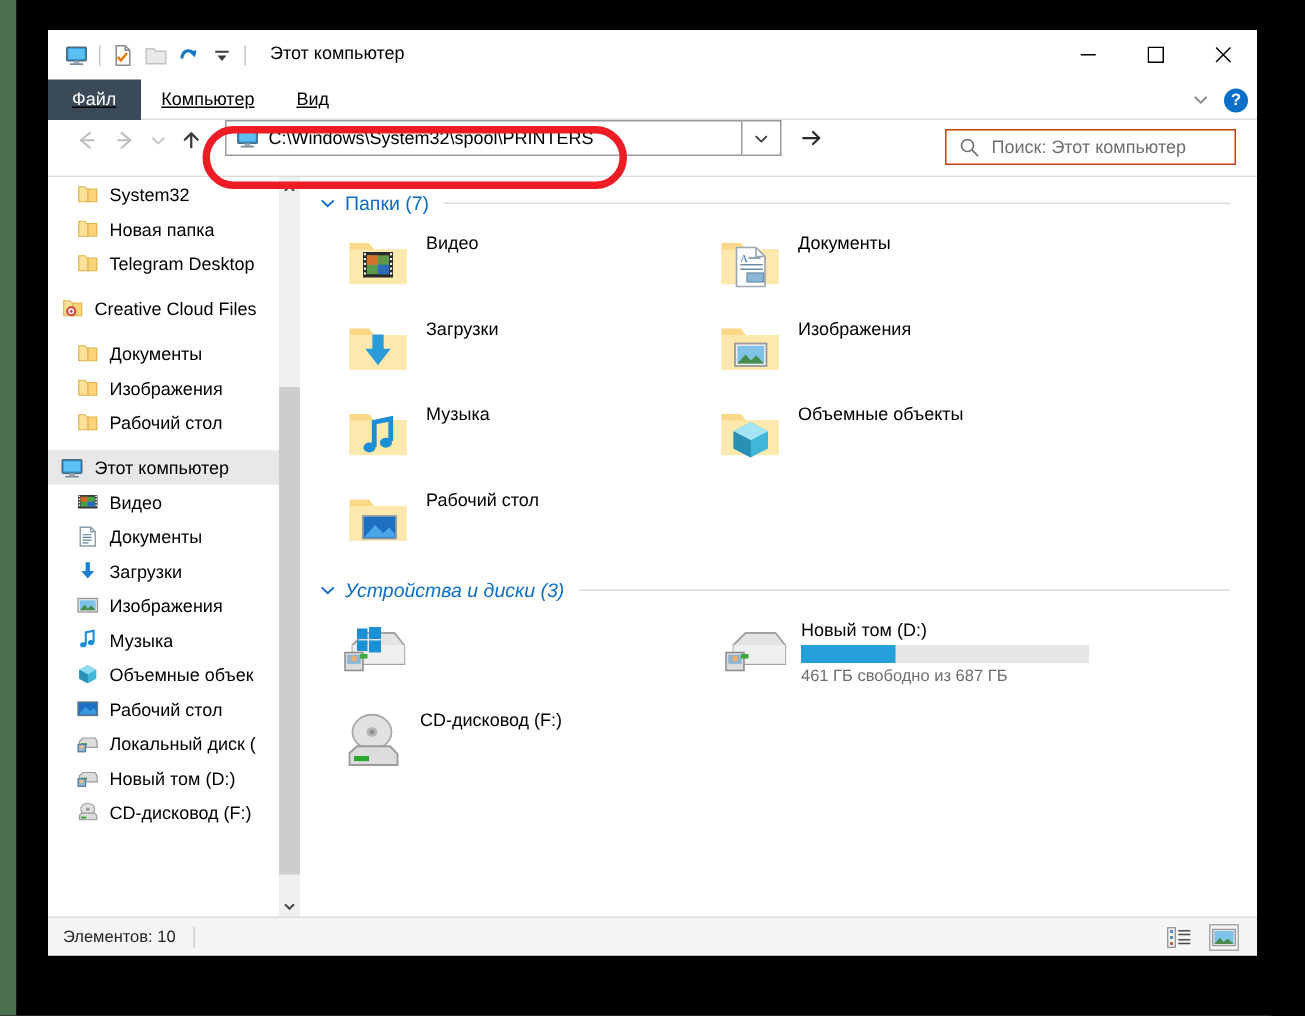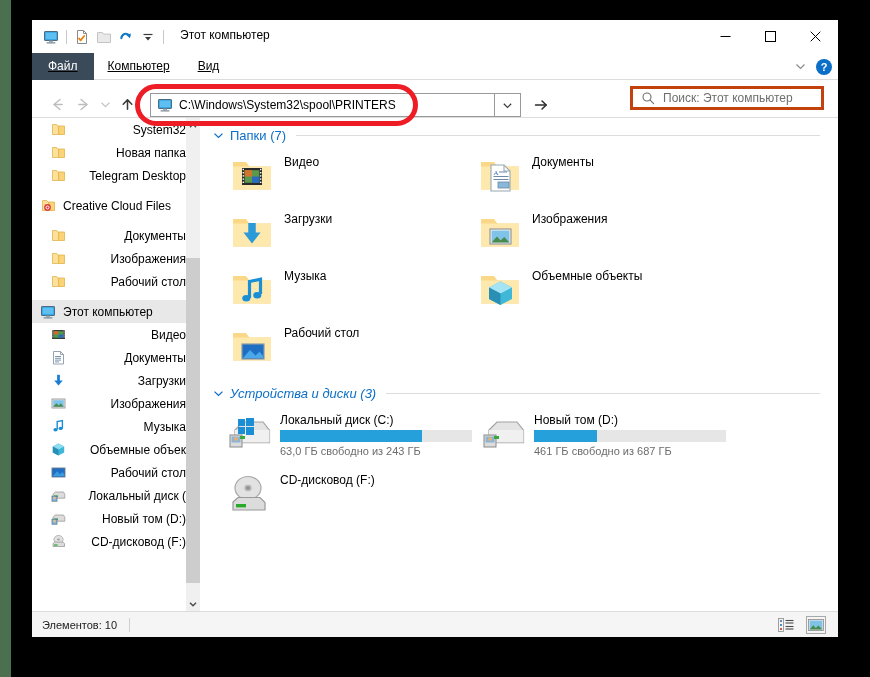--- a/index.html
+++ b/index.html
@@ -37,53 +37,53 @@
   .tabs { display:flex; height:27px; }
   .tab { padding:0 14px; height:27px; line-height:27px; font-size:12px; color:#000; }
   .tab.file { background:#3b4a59; color:#fff; font-weight:normal; padding:0 16px; }
   .ribbon-right { position:absolute; right:6px; top:0; height:27px; display:flex; align-items:center; gap:8px; }
   .help-circle {
     width:16px; height:16px; border-radius:50%; background:#0b6ec7; color:#fff;
     font-size:11px; font-weight:bold; display:flex; align-items:center; justify-content:center;
   }
 
   
-  .addrbar { position:relative; height:37px; flex:0 0 37px; background:#fff; display:flex; align-items:flex-end; }
+  .addrbar { position:relative; height:37px; flex:0 0 37px; background:#fff; display:flex; align-items:flex-start; }
   .navbtn { width:26px; height:26px; display:flex; align-items:center; justify-content:center; }
   .navbtn.first { margin-left:12px; }
   .addrbox {
     position:relative; margin-left:10px; width:345px; height:24px;
     border:1px solid #999; background:#fff; display:flex; align-items:center; padding-left:6px; gap:6px;
   }
   .addrbox-text { font-size:12px; color:#000; white-space:nowrap; }
   .addr-drop {
     width:26px; height:24px; border:1px solid #999; border-left:none;
     display:flex; align-items:center; justify-content:center; background:#fff;
   }
   .addr-go {
     width:28px; height:24px; margin-left:6px;
     display:flex; align-items:center; justify-content:center; background:#fff;
   }
   .searchbox {
     position:absolute; right:14px; top:6px; width:194px; height:24px;
-    border:3px solid #c2410c; background:#fff; display:flex; align-items:center; padding-left:8px; gap:8px;
+    border:1px solid #c2410c; background:#fff; display:flex; align-items:center; padding-left:8px; gap:8px;
   }
   .search-ph { font-size:12px; color:#6e6e6e; white-space:nowrap; }
 
   
   .bodysplit { flex:1 1 auto; display:flex; min-height:0; border-top:1px solid #dcdcdc; }
 
   
   .sidebar { position:relative; width:168px; flex:0 0 168px; background:#fff; overflow:hidden; }
   .nav-list { position:absolute; left:0; top:0; width:154px; }
   .nav-item { display:flex; align-items:center; height:23px; padding-left:6px; gap:7px; white-space:nowrap; }
   .nav-item.sel2 { background:#e8e8e8; }
   .nav-label { font-size:12px; color:#000; overflow:hidden; }
   .ni-icon { width:16px; height:16px; flex:0 0 16px; display:flex; align-items:center; justify-content:center; }
-  .indent1 { padding-left:18px;justify-content:space-between; }
+  .indent1 { padding-left:18px; }
   .indent2 { padding-left:8px; }
   .spacer6 { height:7px; }
 
   
   .sb-scroll { position:absolute; right:0; top:0; width:14px; height:100%; background:#f0f0f0; }
   .sb-arrow { width:14px; height:15px; display:flex; align-items:center; justify-content:center; background:#f0f0f0; }
   .sb-arrow.bottom { position:absolute; bottom:0; }
   .sb-thumb { position:absolute; left:0; width:14px; background:#cdcdcd; }
 
   
@@ -653,27 +653,20 @@
                     <rect x="20" y="5" width="8" height="8"></rect>
                     <rect x="12" y="14" width="7" height="7"></rect>
                     <rect x="20" y="14" width="8" height="8"></rect>
                   </g>
                 <rect x="4" y="22" width="12" height="12" fill="#dcdcdc" stroke="#8a8a8a" stroke-width="1"></rect>
                 <rect x="5.5" y="23.5" width="9" height="6" fill="#8ab4d8"></rect>
                 <circle cx="10" cy="26" r="2" fill="#e8b070"></circle>
                 <rect x="14" y="23" width="5" height="3" fill="#3aa83a"></rect>
               </svg>
             </span>
-            <span class="drive-info">
-              <span class="drive-name">Локальный диск (C:)</span>
-              <span class="bar-track">
-                <span class="bar-fill" style="display:block;width:74%;"></span>
-              </span>
-              <span class="drive-free">63,0 ГБ свободно из 243 ГБ</span>
-            </span>
           </div>
 
           <div class="drive-tile">
             <span class="drive-icon">
               <svg width="46" height="44" viewBox="0 0 46 44">
                 <path d="M9 17l8-8h20l6.5 8.2v12.5H9z" fill="#e4e4e4" stroke="#a2a2a2" stroke-width="1.2"></path>
                 <path d="M9 17h34.5v12.5H9z" fill="#f0f0f0"></path>
                 <rect x="4" y="22" width="12" height="12" fill="#dcdcdc" stroke="#8a8a8a" stroke-width="1"></rect>
                 <rect x="5.5" y="23.5" width="9" height="6" fill="#8ab4d8"></rect>
                 <circle cx="10" cy="26" r="2" fill="#e8b070"></circle>

